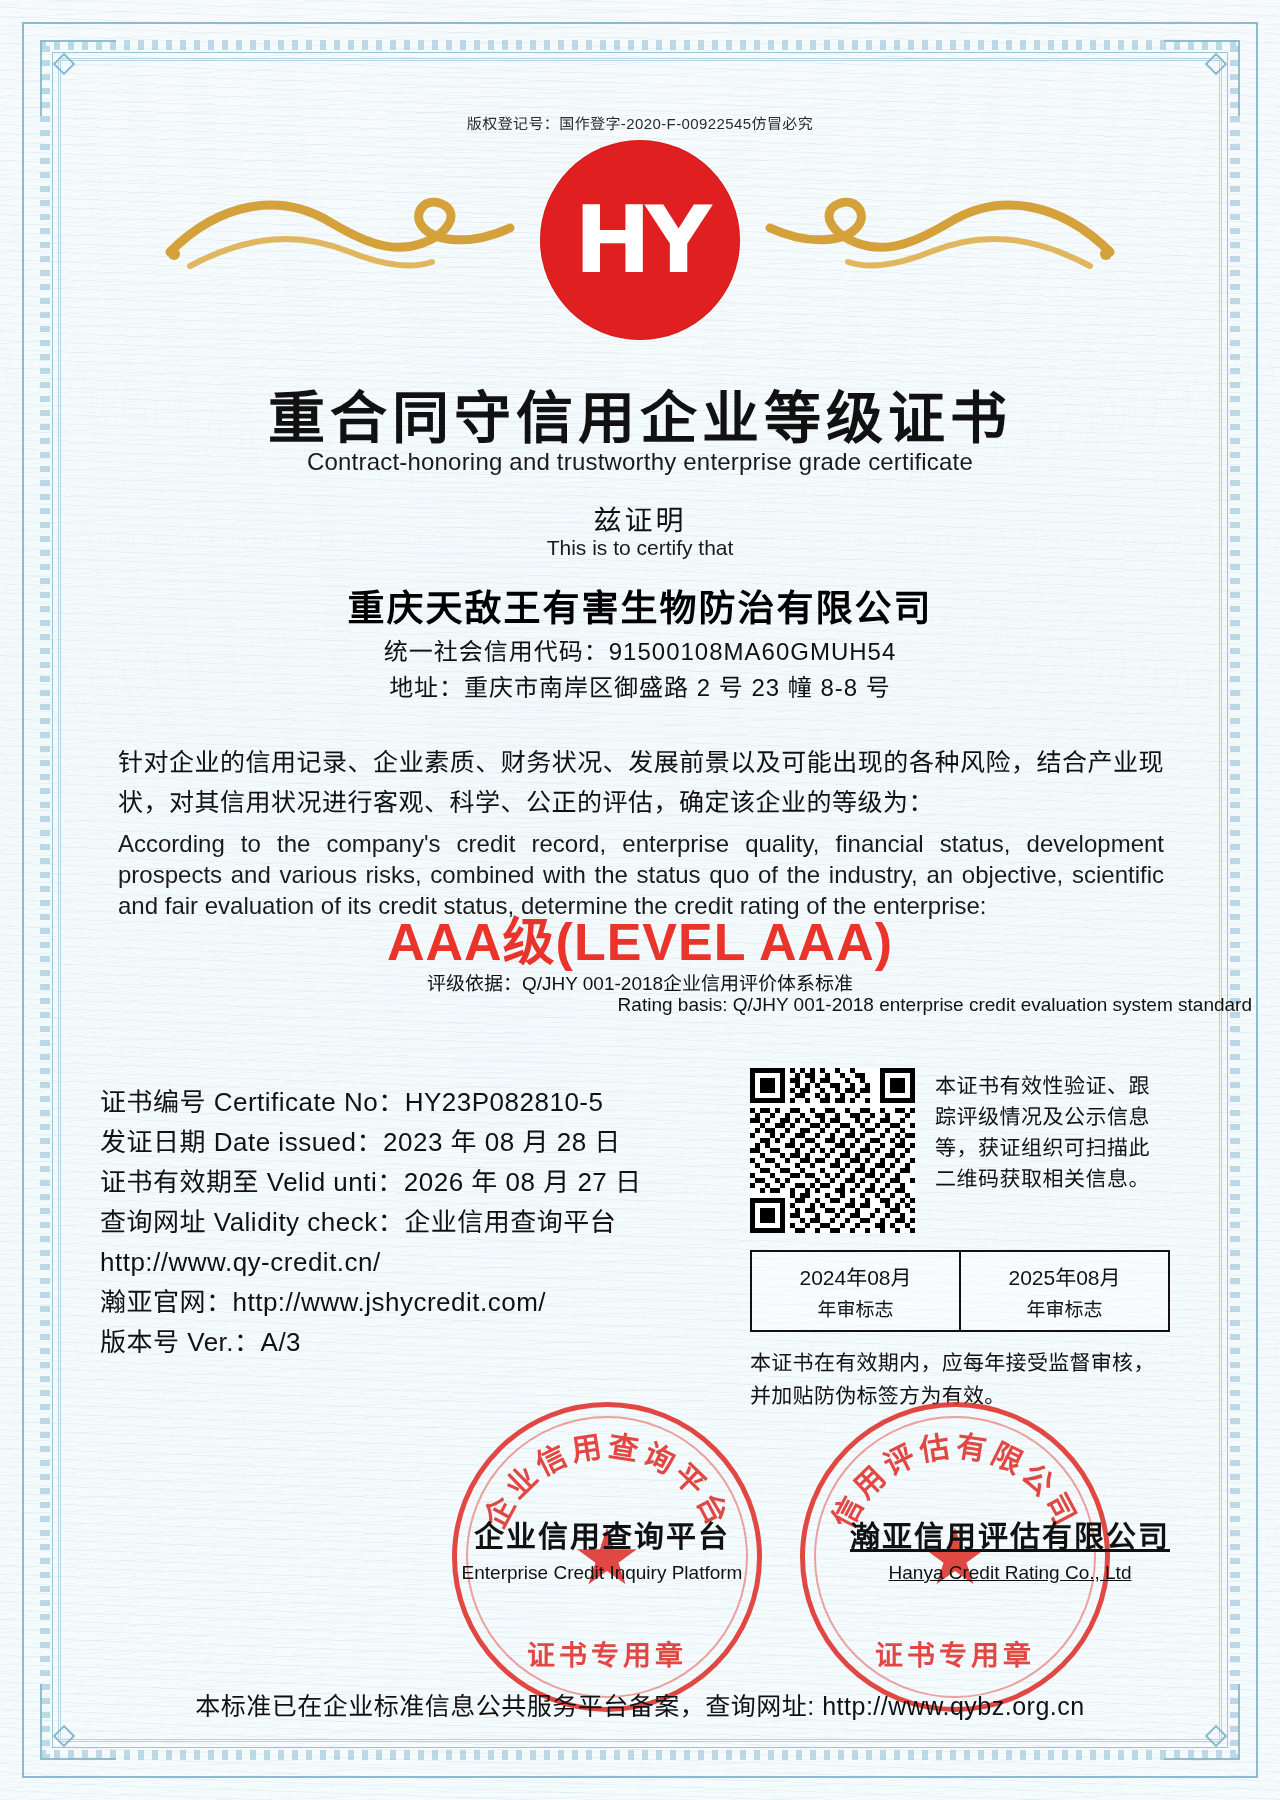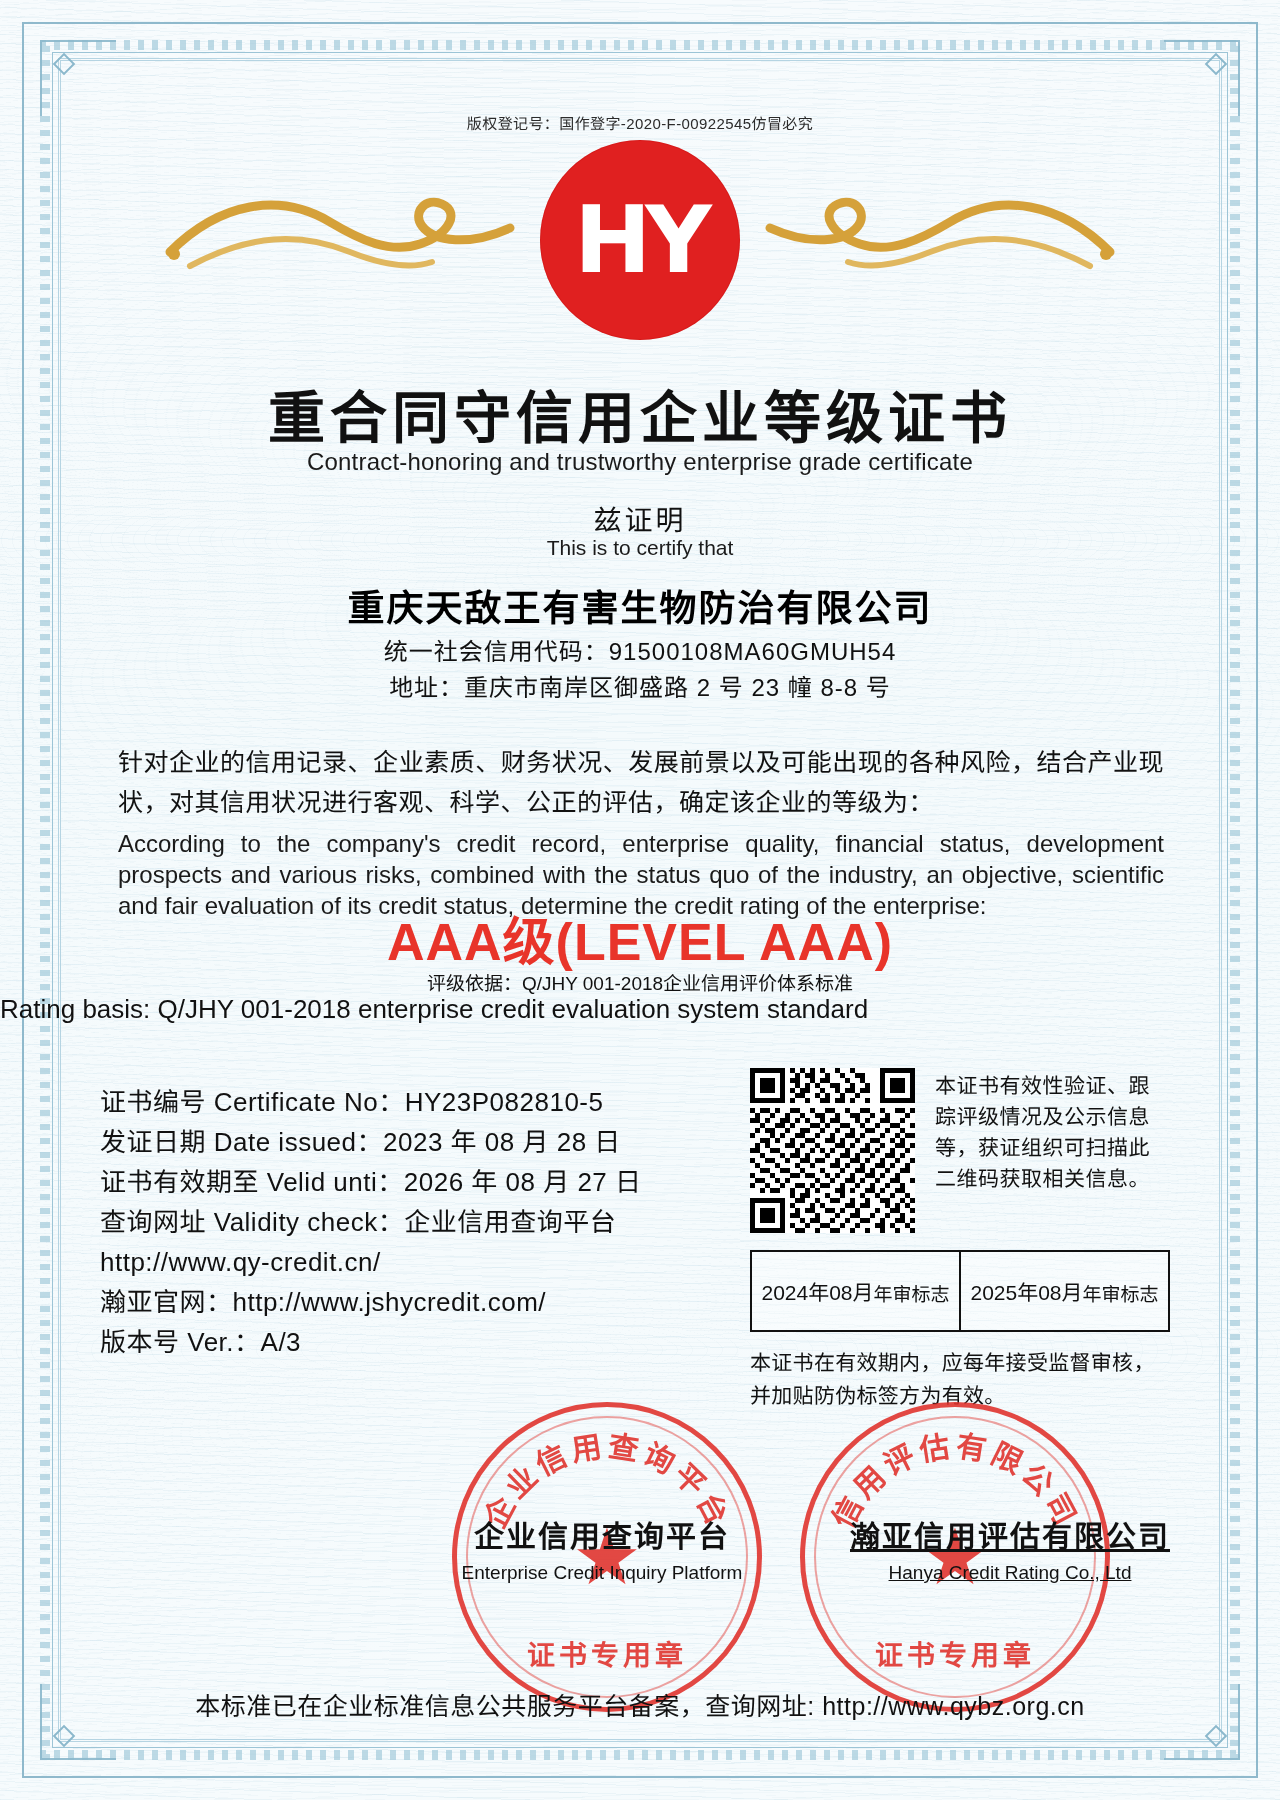--- a/index.html
+++ b/index.html
@@ -139,22 +139,22 @@
 
   .level{
     position:absolute;top:900px;left:0;width:1280px;text-align:center;
     font-size:52px;font-weight:bold;color:#e8342a;letter-spacing:1px;
   }
   .basis-cn{
     position:absolute;top:968px;left:0;width:1280px;text-align:center;
     font-size:19px;color:#111;
   }
   .basis-en{
-    position:absolute;top:994px;left:0;width:1252px;text-align:left;
-    font-size:26px;color:#111;
+    position:absolute;top:994px;left:0;width:1252px;text-align:right;
+    font-size:19px;color:#111;
   }
 
   
   .info{
     position:absolute;left:100px;top:1082px;width:640px;color:#111;
   }
   .info .line{font-size:26px;line-height:40px;letter-spacing:.5px;white-space:nowrap;}
 
   
   .qr-area{position:absolute;left:750px;top:1068px;width:420px;}
@@ -164,21 +164,21 @@
   }
   .qr svg{display:block;}
   .qr-text{
     position:absolute;left:185px;top:2px;width:235px;
     font-size:21px;line-height:31px;color:#111;letter-spacing:.5px;
   }
   .stamp-boxes{
     position:absolute;left:0;top:182px;width:420px;height:82px;display:flex;
   }
   .stamp-box{
-    flex:1;border:2px solid #111;display:flex;flex-direction:row;
+    flex:1;border:2px solid #111;display:flex;flex-direction:column;
     align-items:center;justify-content:center;background:rgba(255,255,255,.35);
   }
   .stamp-box + .stamp-box{border-left:none;}
   .stamp-box .l1{font-size:21px;color:#111;}
   .stamp-box .l2{font-size:19px;color:#111;margin-top:3px;}
   .note{
     position:absolute;left:0;top:278px;width:420px;
     font-size:21px;line-height:33px;color:#111;text-align:left;letter-spacing:.3px;
   }
 

